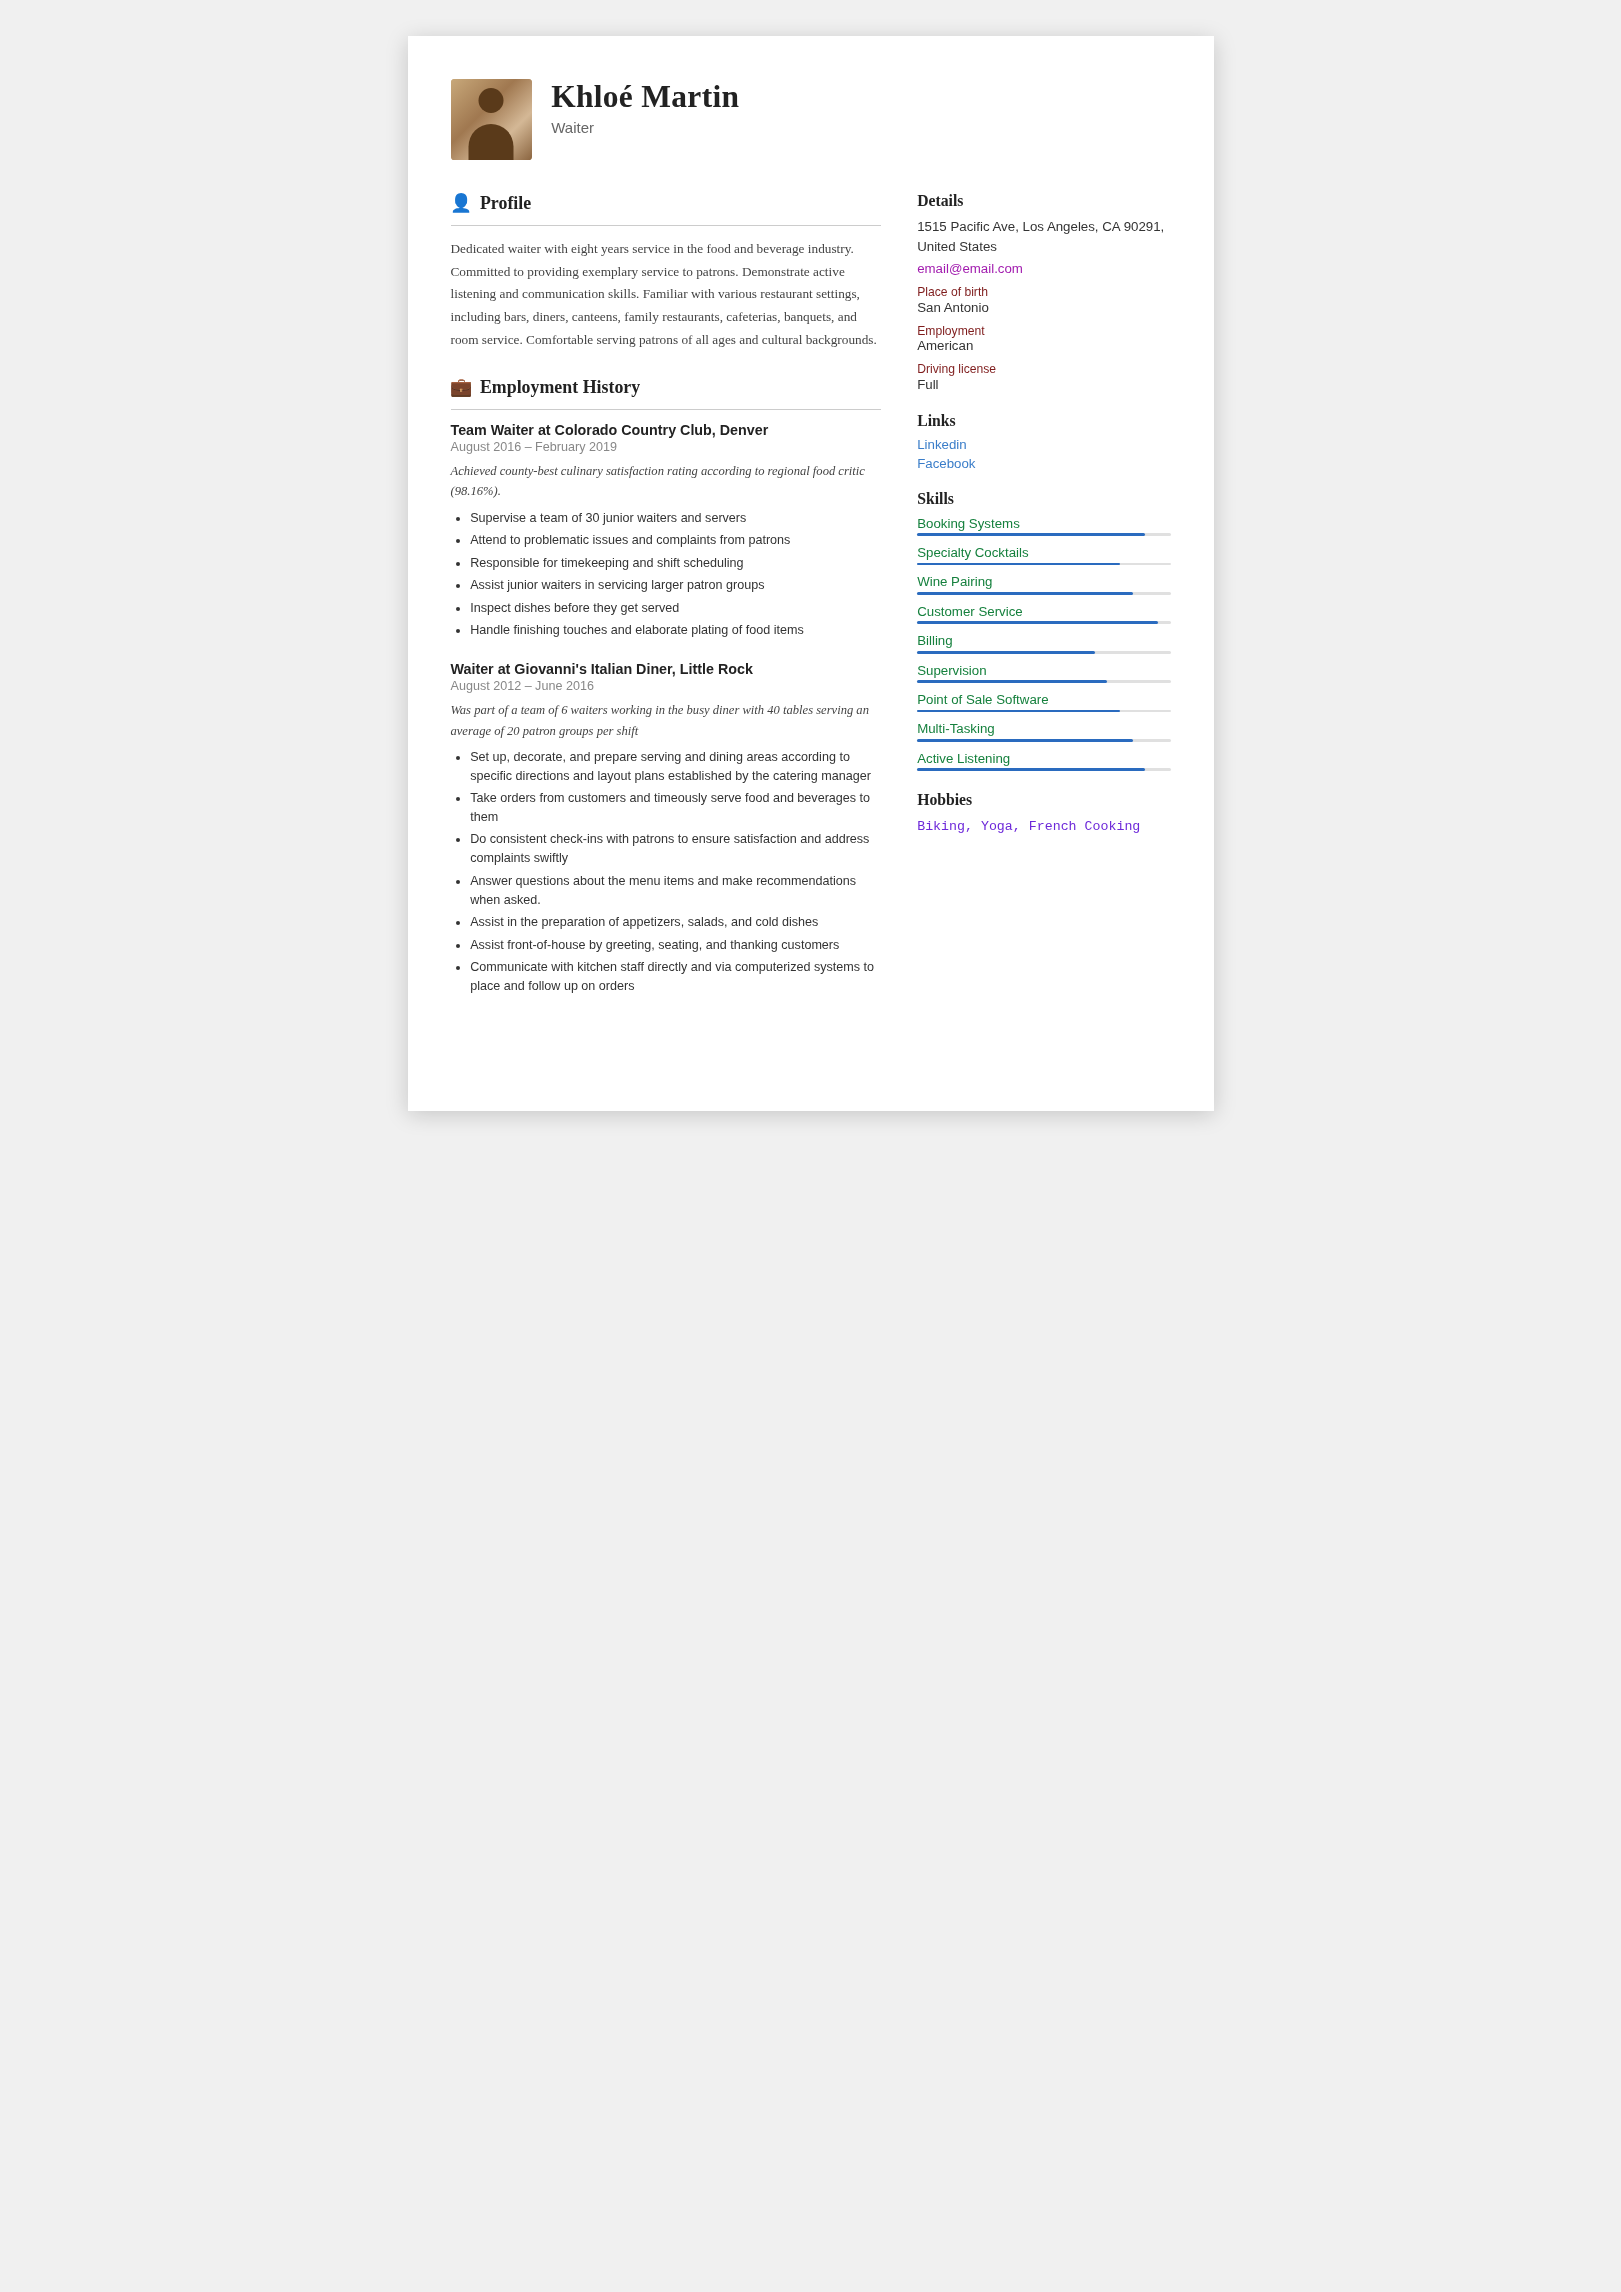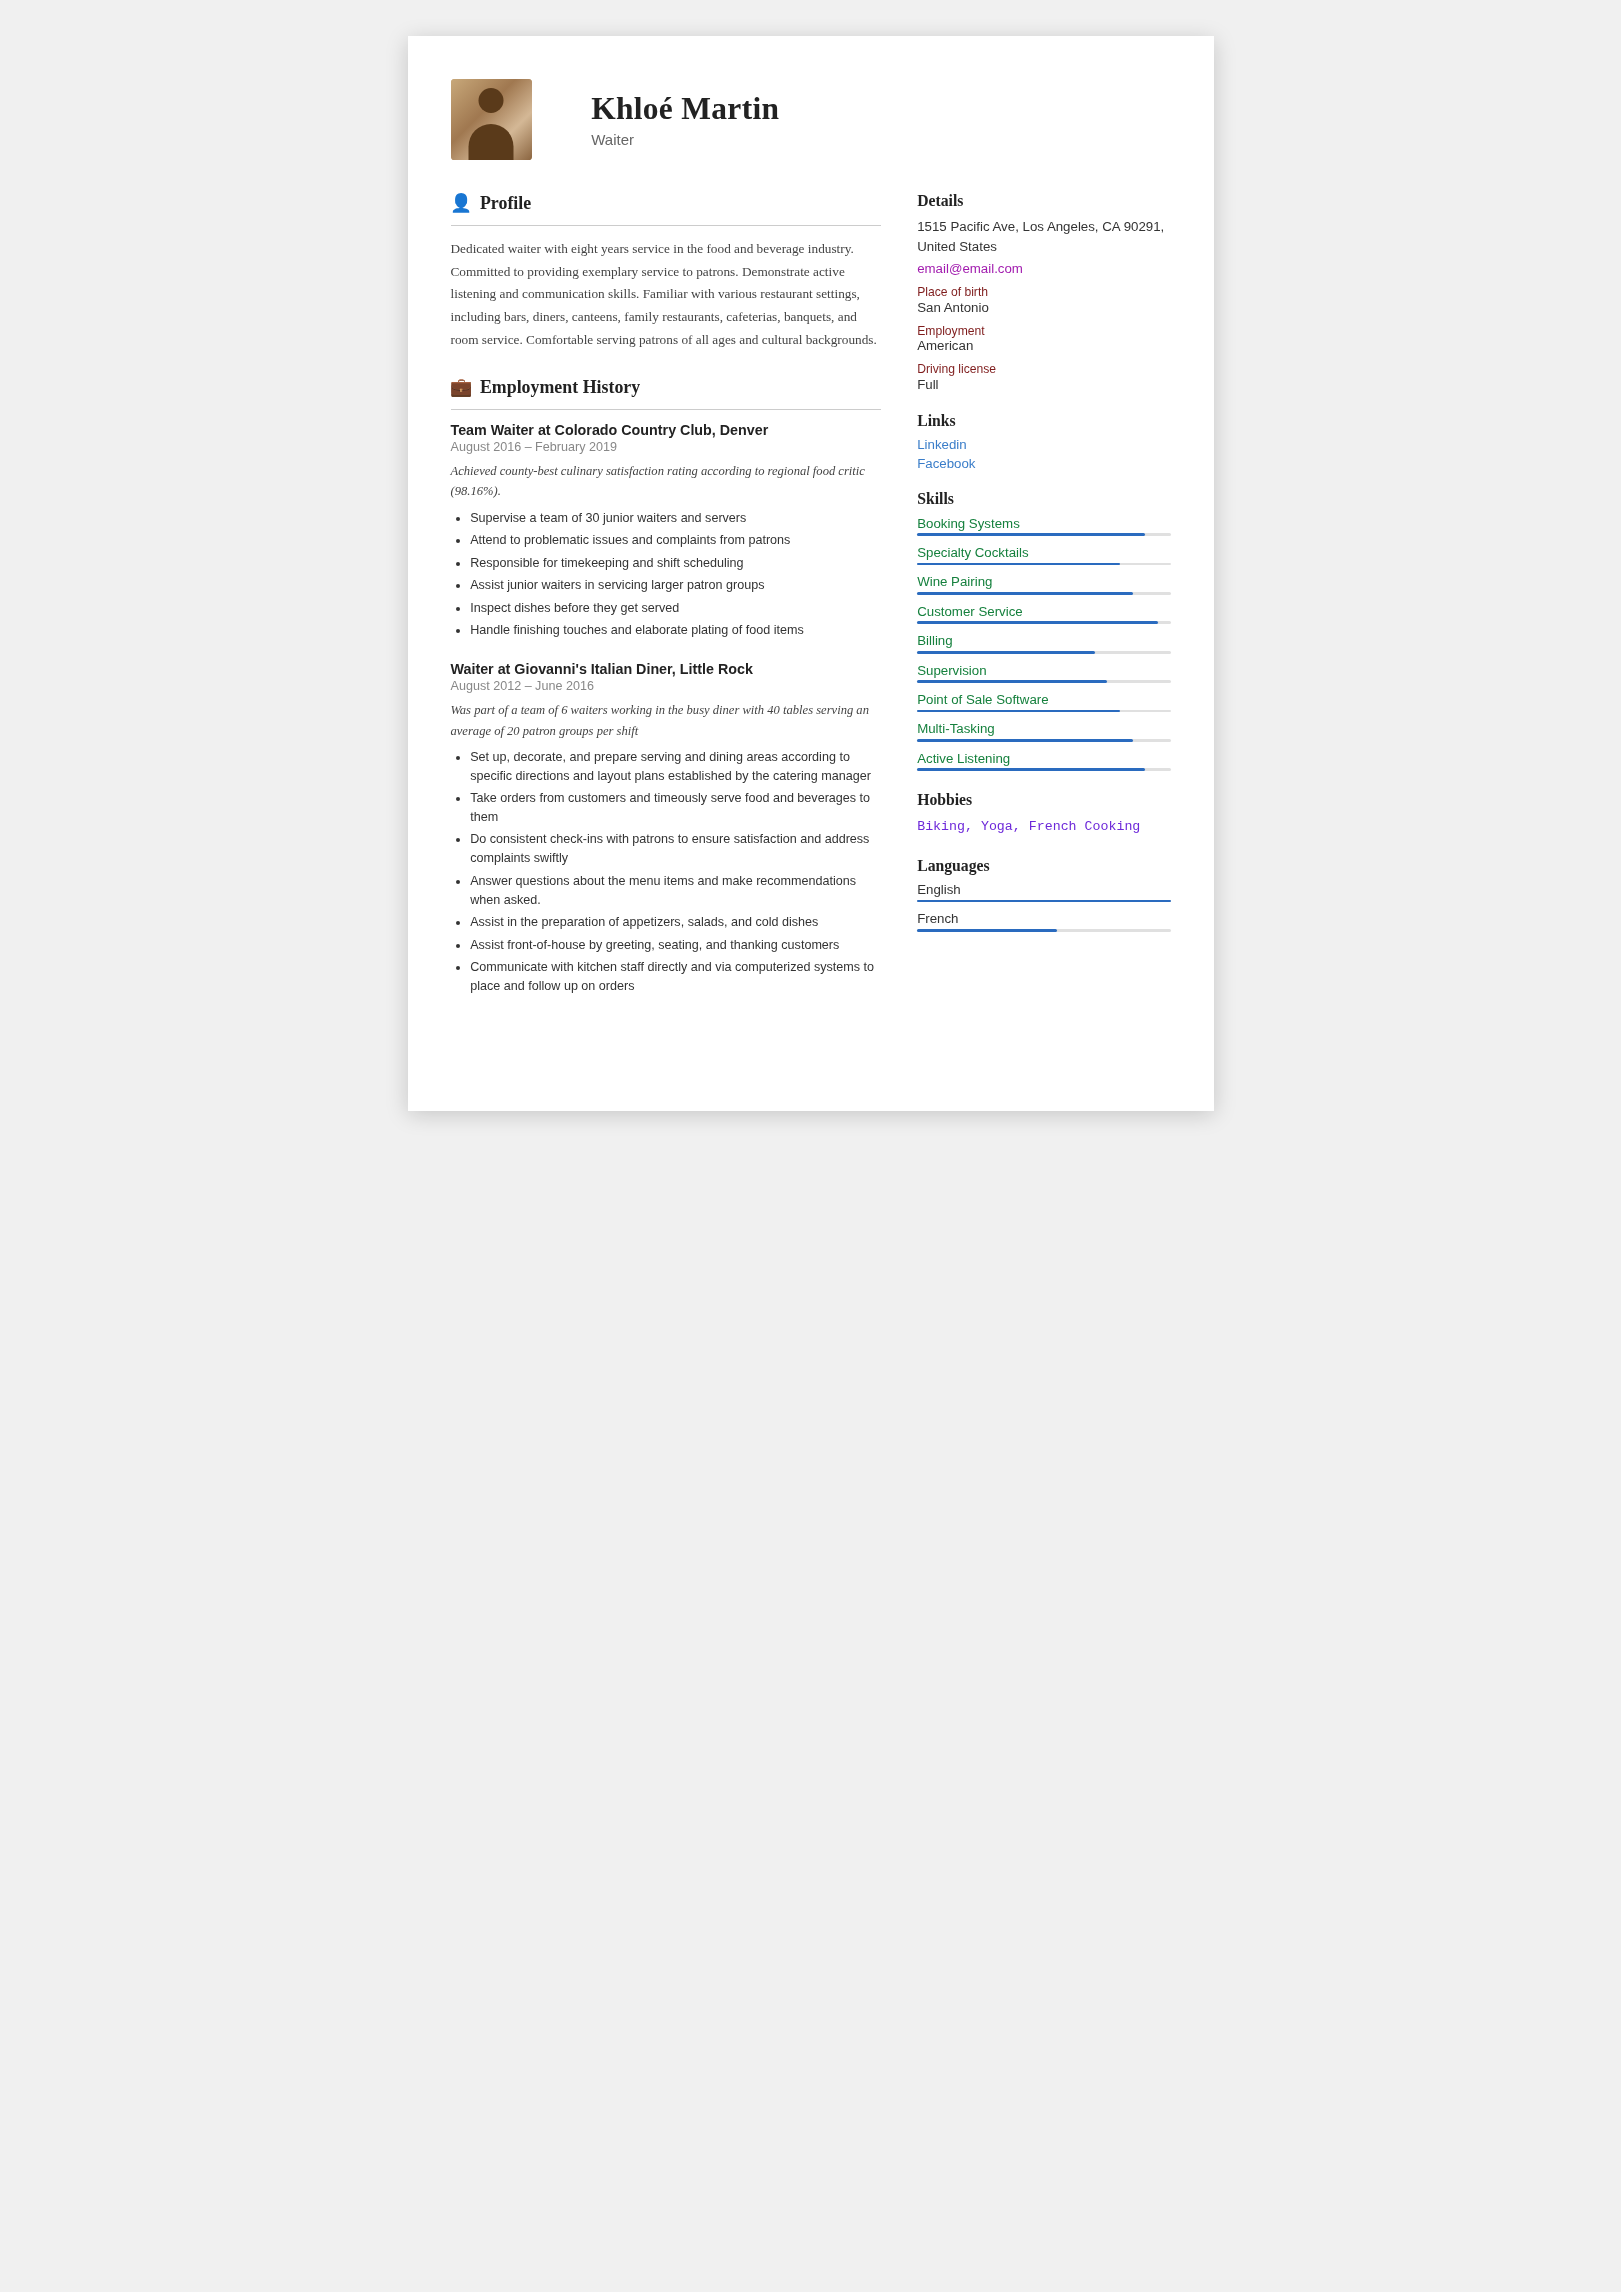--- a/index.html
+++ b/index.html
@@ -17,24 +17,23 @@
       width: 806px;
       min-height: 1075px;
       box-shadow: 0 3.6px 21.5px rgba(0,0,0,0.18);
       padding: 43px 43px 54px 43px;
       display: flex;
       flex-direction: column;
     }
     
     .header {
       display: flex;
-      align-items: center;
+      align-items: flex-start;
       margin-bottom: 32px;
       padding-bottom: 0;
-      gap: 40px;
     }
     .avatar {
       width: 81px;
       height: 81px;
       border-radius: 3.6px;
       background: #c8a87a;
       overflow: hidden;
       flex-shrink: 0;
       margin-right: 19.7px;
       display: flex;
@@ -394,34 +393,17 @@
       </div>
     </div>
           </div>
       </div>
 
       <div class="right-section">
         <div class="right-section-title">Hobbies</div>
         <div class="hobbies-text">Biking, Yoga, French Cooking</div>
       </div>
 
-      <div class="right-section">
-        <div class="right-section-title">Languages</div>
-        <div id="languages-container">
-            <div class="lang-item">
-      <div class="lang-name">English</div>
-      <div class="skill-bar-bg">
-        <div class="skill-bar-fill" style="width:100%"></div>
-      </div>
-    </div>
-            <div class="lang-item">
-      <div class="lang-name">French</div>
-      <div class="skill-bar-bg">
-        <div class="skill-bar-fill" style="width:55%"></div>
-      </div>
-    </div>
-          </div>
-      </div>
 
     </div>
   </div>
 </div>
 
 
 </body></html>

